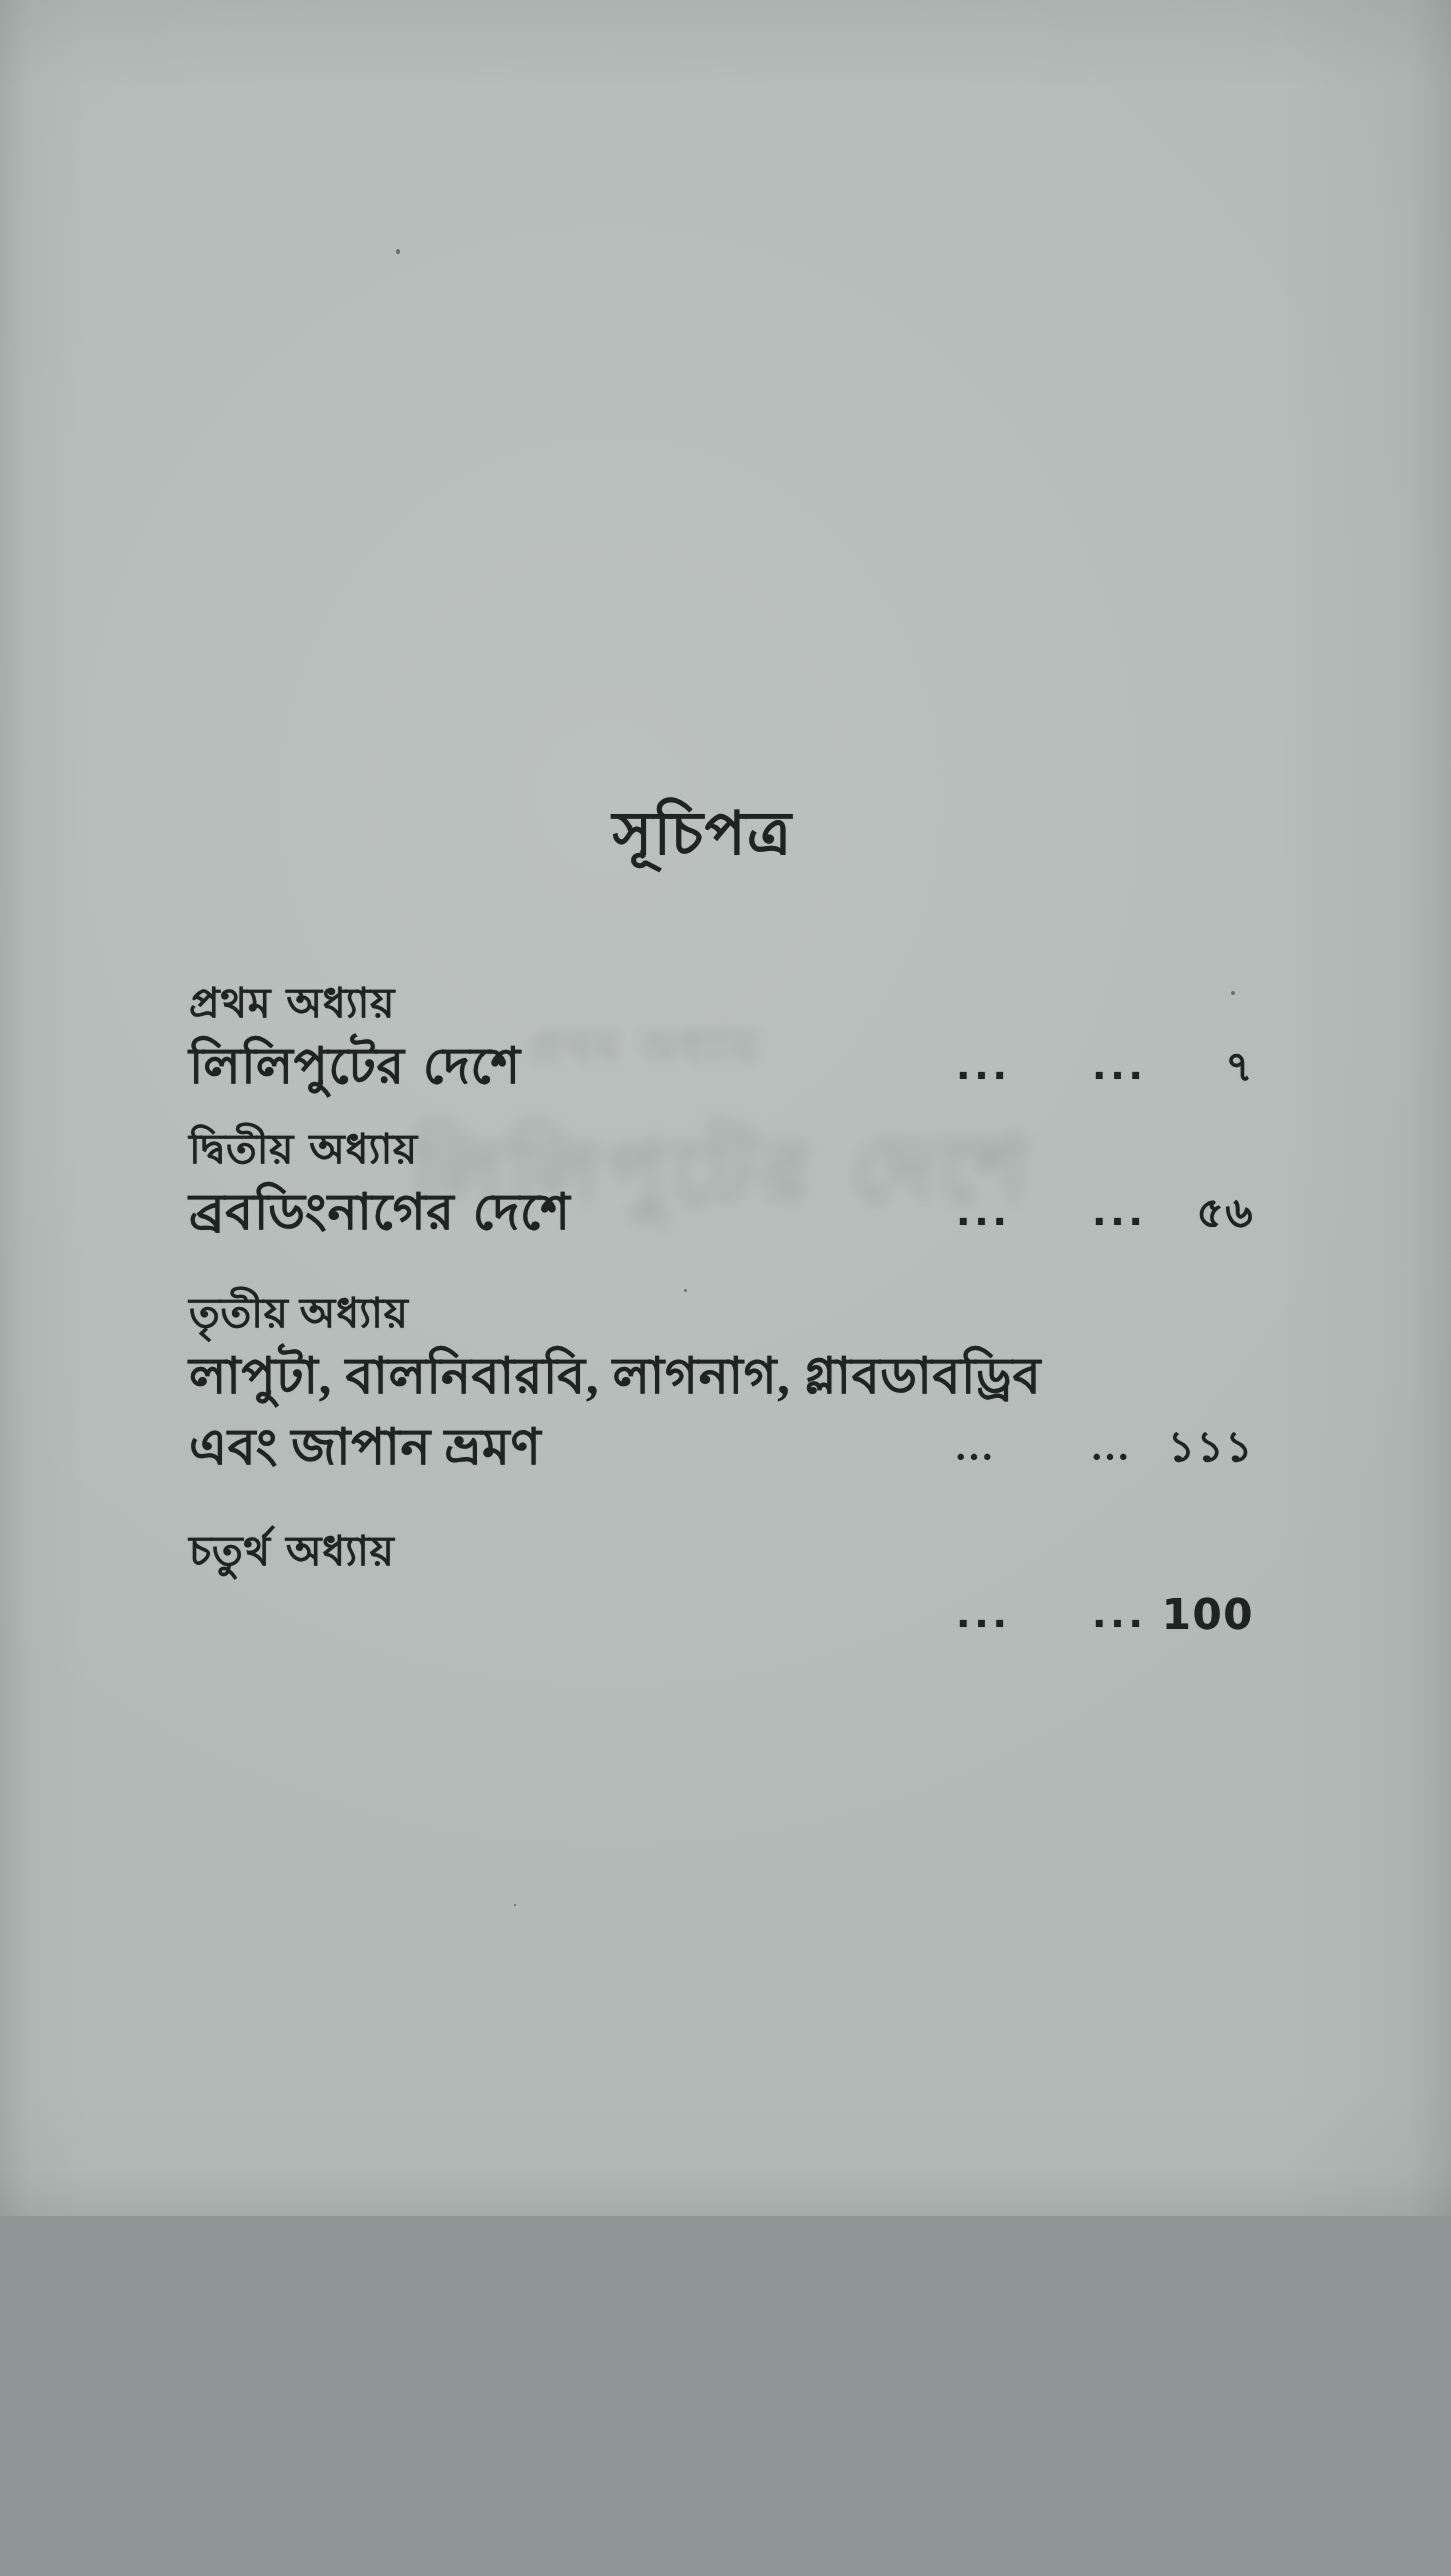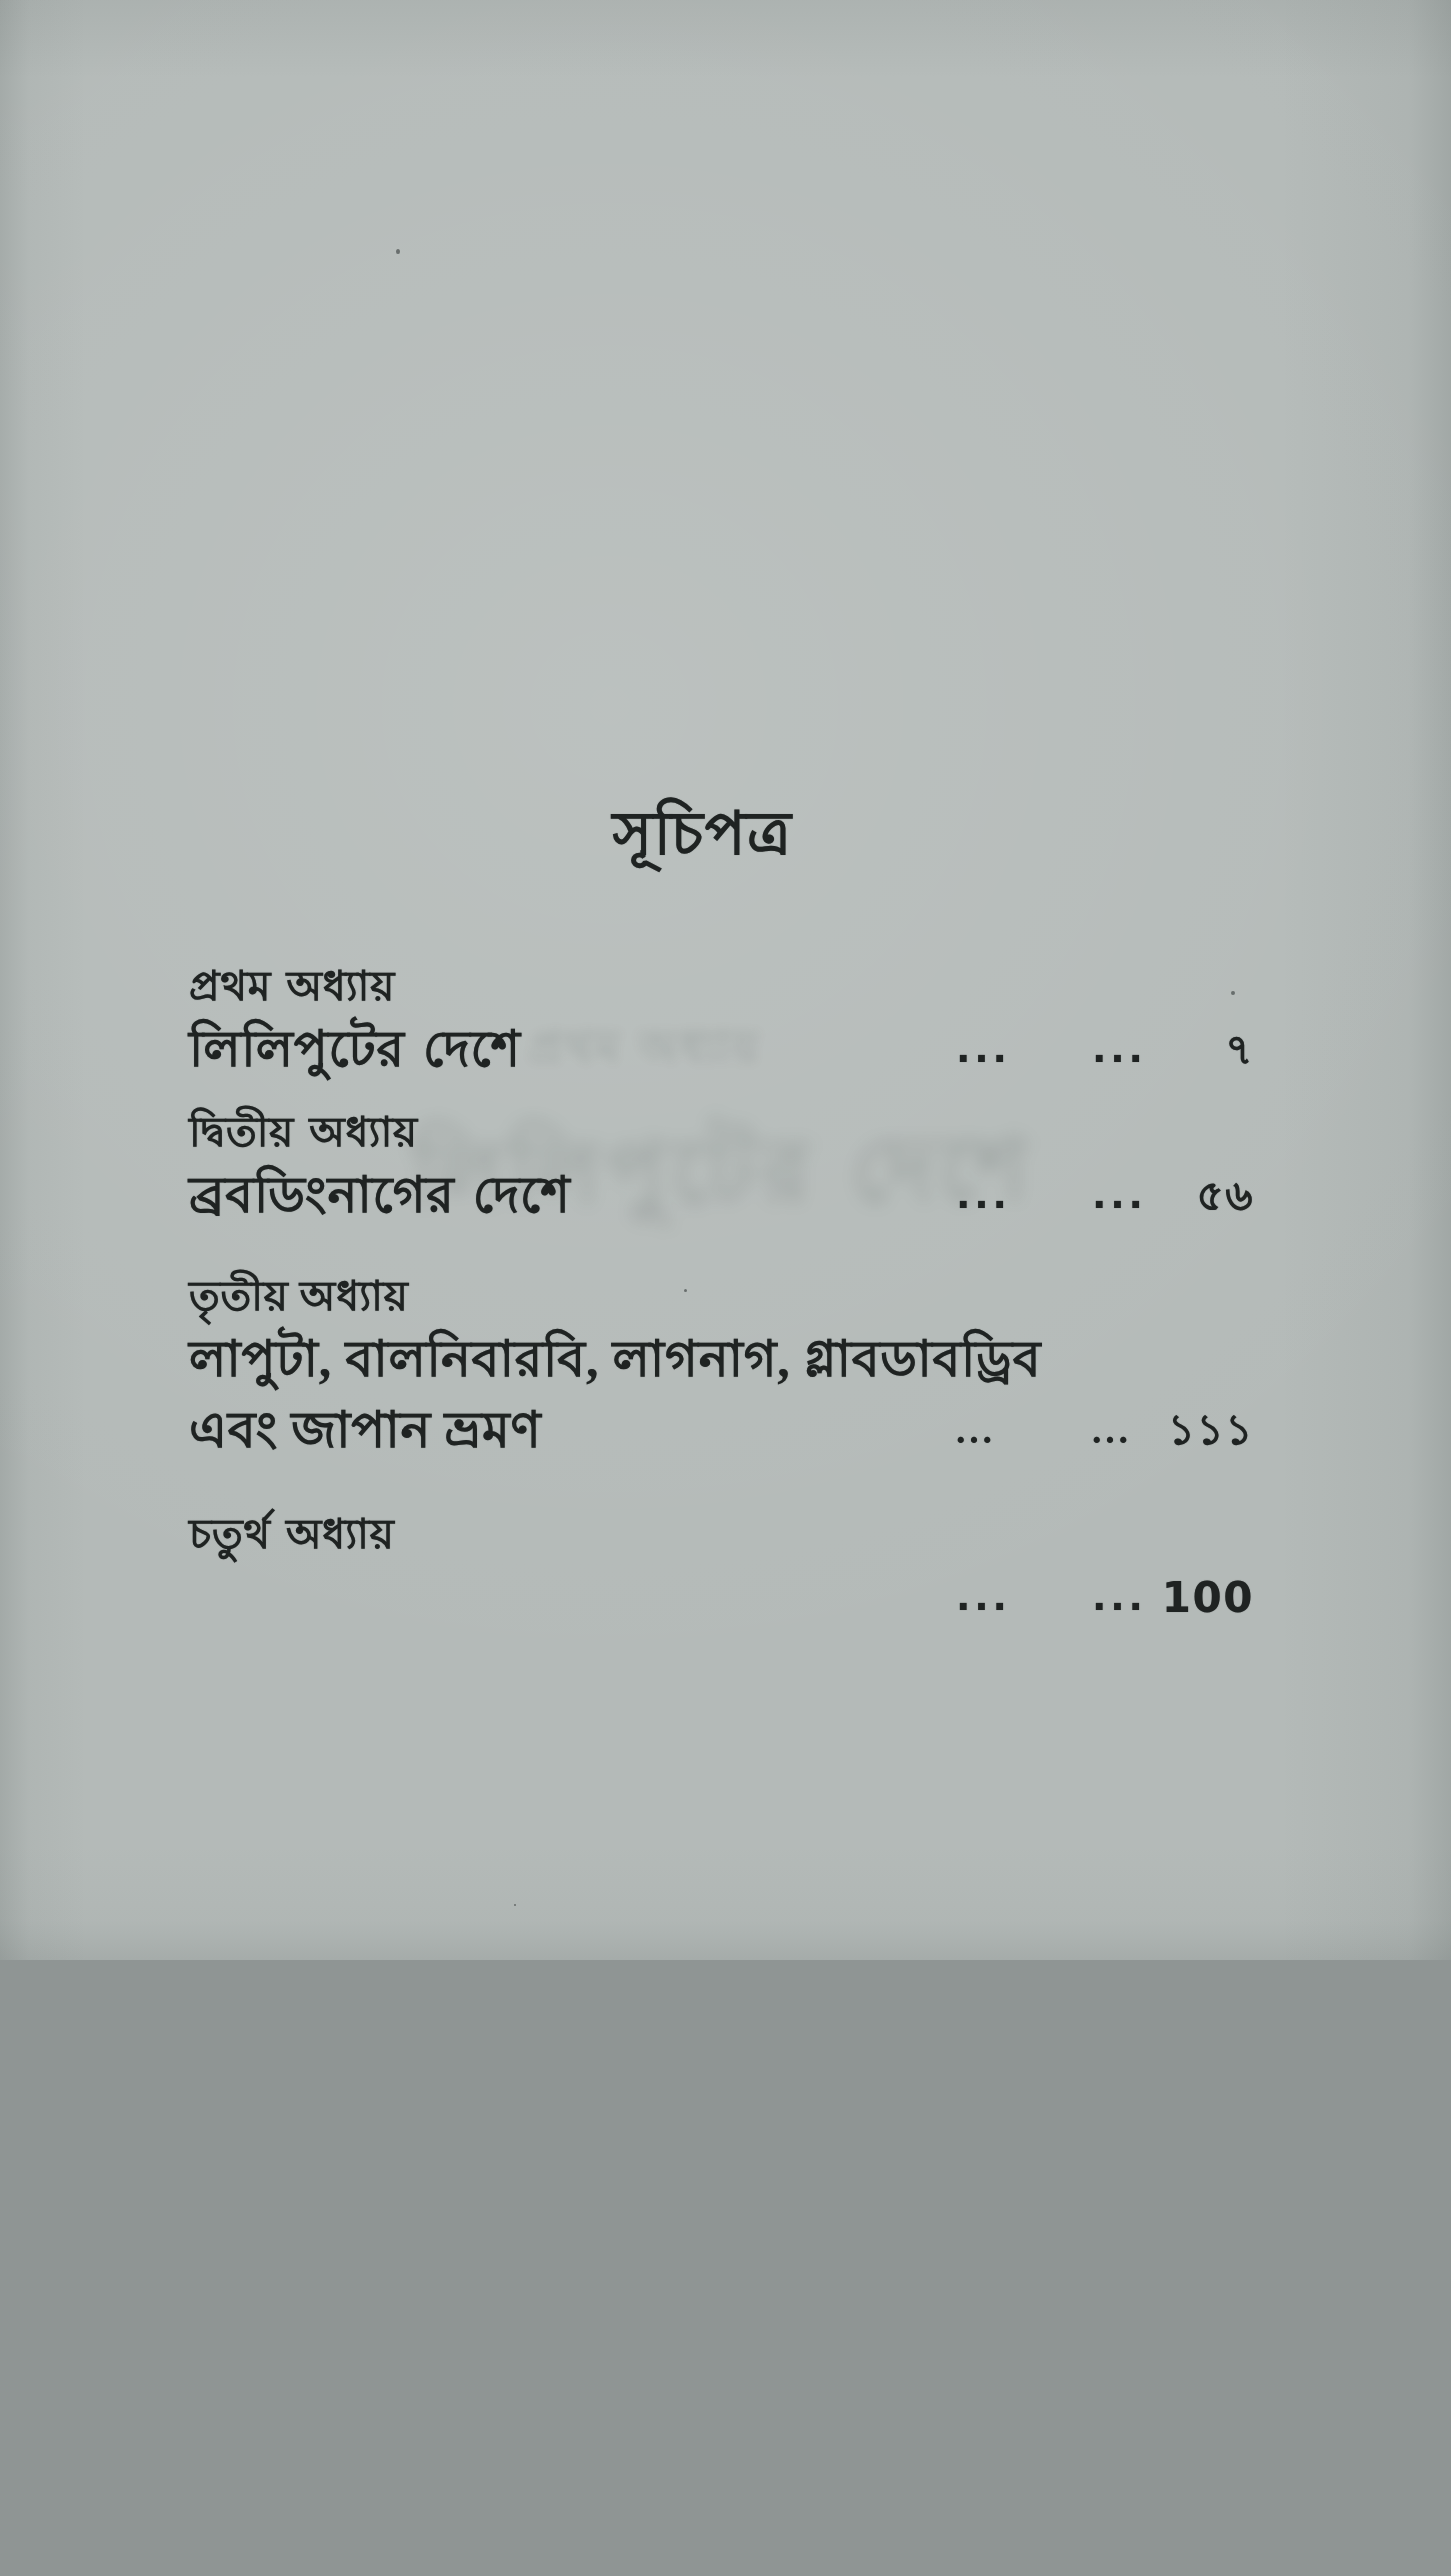--- a/index.html
+++ b/index.html
@@ -1,18 +1,18 @@
 <!DOCTYPE html>
 <html style="font-size:12px"><head>
 <meta charset="utf-8">
 <style>
   html,body{margin:0;padding:0;background:#8f9594;}
   .photo{
     position:relative;
-    width:1452px;height:1960px;
+    width:1452px;height:2216px;
     overflow:hidden;
     font-family:"DejaVu Sans",sans-serif;
     background-color:#b4bab8;
     background-image:
       radial-gradient(ellipse 120% 85% at 42% 36%, rgba(255,255,255,0.10), rgba(255,255,255,0) 60%),
       linear-gradient(90deg, rgba(58,68,66,0.14) 0px, rgba(58,68,66,0.04) 2%, rgba(0,0,0,0) 6%),
       linear-gradient(270deg, rgba(58,68,66,0.16) 0px, rgba(58,68,66,0.05) 3%, rgba(0,0,0,0) 12%),
       linear-gradient(180deg, rgba(58,68,66,0.08) 0px, rgba(0,0,0,0) 4%),
       linear-gradient(0deg, rgba(58,68,66,0.12) 0px, rgba(58,68,66,0.03) 2%, rgba(0,0,0,0) 6%);
   }
@@ -25,21 +25,21 @@
     position:absolute;left:189px;top:792px;width:1027px;
     text-align:center;font-size:60px;font-weight:700;line-height:83px;
     letter-spacing:1.5px;
   }
   .content{position:absolute;left:189px;top:0;width:1095px;}
   .entry{position:absolute;left:0;width:1095px;}
   .entry-1{top:958px;}
   .entry-2{top:1104px;}
   .entry-3{top:1268px;font-family:Liberation Serif, serif;}
   .entry-4{top:1506px;}
-  .chapter{font-size:41px;font-weight:700;line-height:56px;letter-spacing:0.8px;}
+  .chapter{font-size:41px;font-weight:700;line-height:56px;letter-spacing:0.8px;margin-top:17px;}
   .trow{position:relative;font-size:50px;font-weight:700;line-height:71px;letter-spacing:0.8px;white-space:nowrap;}
   .leader{position:absolute;top:0;font-size:38px;font-weight:700;line-height:71px;letter-spacing:3.8px;}
   .leader.l1{left:767px;}
   .leader.l2{left:903px;}
   .pagenum{position:absolute;top:0;left:846px;width:219px;text-align:right;font-size:42px;font-weight:700;line-height:71px;letter-spacing:1.5px;}
   .ghost{
     position:absolute;pointer-events:none;white-space:nowrap;
     color:rgba(46,54,52,0.55);filter:blur(5.3px);font-weight:700;
   }
   .ghost-1{left:529px;top:1014px;font-size:44px;opacity:0.22;letter-spacing:2.3px;}

